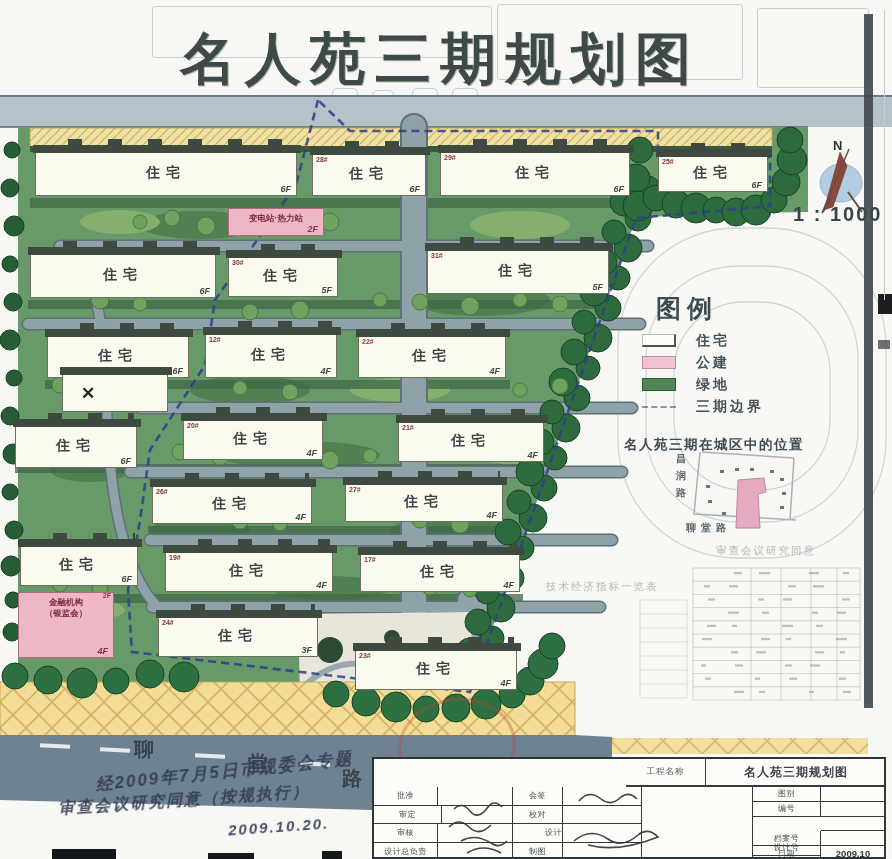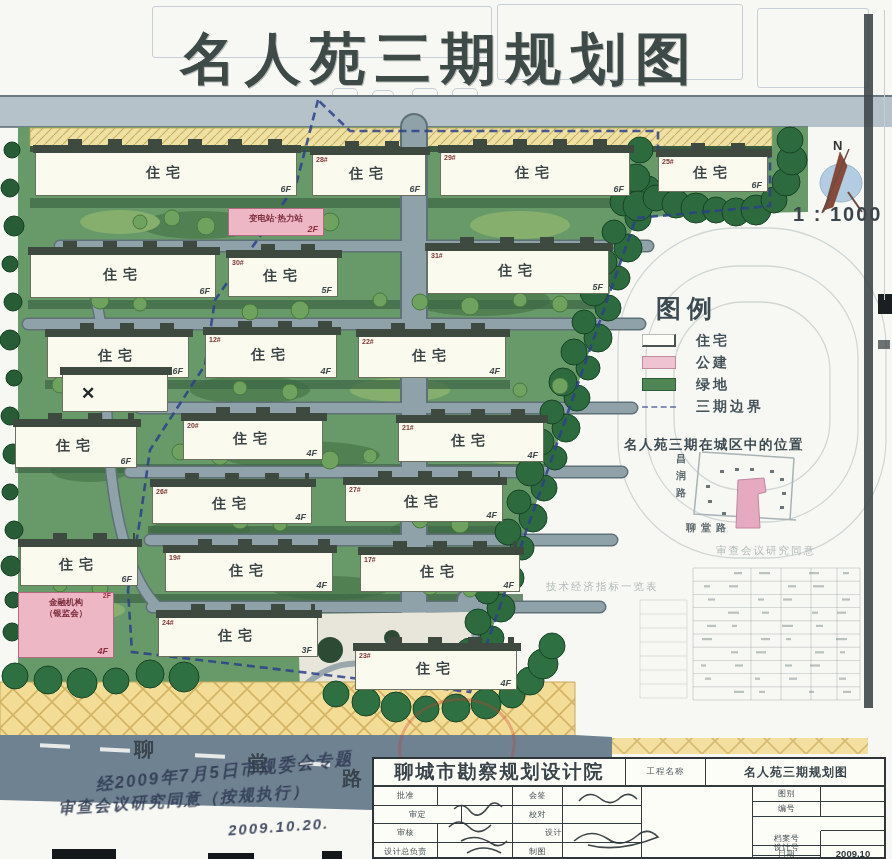--- a/index.html
+++ b/index.html
@@ -521,39 +521,36 @@
 
   <div class="ghost-text" style="left:546px;top:580px;">技术经济指标一览表</div>
   <div class="ghost-text" style="left:716px;top:544px;">审查会议研究同意</div>
 
   <div class="hw" style="left:95px;top:760px;font-size:17px;transform:rotate(-6deg);">经2009年7月5日市规委会专题</div>
   <div class="hw" style="left:58px;top:790px;font-size:16px;transform:rotate(-4deg);">审查会议研究同意（按规执行）</div>
   <div class="hw" style="left:228px;top:818px;font-size:15px;transform:rotate(-4deg);">2009.10.20.</div>
   <div class="stamp"></div>
 
   <div id="tblock">
-    <div class="tb-cell" style="left:0;top:0;width:252px;height:28px;border-bottom-width:2px;">
-      <span class="tb-inst">聊城市勘察规划设计院</span>
-    </div>
     <div class="tb-cell" style="left:252px;top:0;width:80px;height:28px;border-bottom-width:2px;">
       <span class="tb-small">工程名称</span>
     </div>
     <div class="tb-cell" style="left:332px;top:0;width:180px;height:28px;border-bottom-width:2px;border-right:none;">
       <span class="tb-name">名人苑三期规划图</span>
     </div>
     <div id="tb-grid">
         <div class="tb-cell" style="left: 0px; top: 28px; width: 64px; height: 18.5px;">
           <span class="tb-lab">批准</span>
         </div>
         <div class="tb-cell" style="left: 64px; top: 28px; width: 75px; height: 18.5px;"></div>
         <div class="tb-cell" style="left: 139px; top: 28px; width: 50px; height: 18.5px;">
           <span class="tb-lab">会签</span>
         </div>
         <div class="tb-cell" style="left: 189px; top: 28px; width: 79px; height: 18.5px;"></div>
-        <div class="tb-cell" style="left: 0px; top: 46.5px; width: 88px; height: 18.5px;">
+        <div class="tb-cell" style="left: 0px; top: 46.5px; width: 68px; height: 18.5px;">
           <span class="tb-lab">审定</span>
         </div>
         <div class="tb-cell" style="left: 64px; top: 46.5px; width: 75px; height: 18.5px;"></div>
         <div class="tb-cell" style="left: 139px; top: 46.5px; width: 50px; height: 18.5px;">
           <span class="tb-lab">校对</span>
         </div>
         <div class="tb-cell" style="left: 189px; top: 46.5px; width: 79px; height: 18.5px;"></div>
         <div class="tb-cell" style="left: 0px; top: 65px; width: 64px; height: 18.5px;">
           <span class="tb-lab">审核</span>
         </div>

